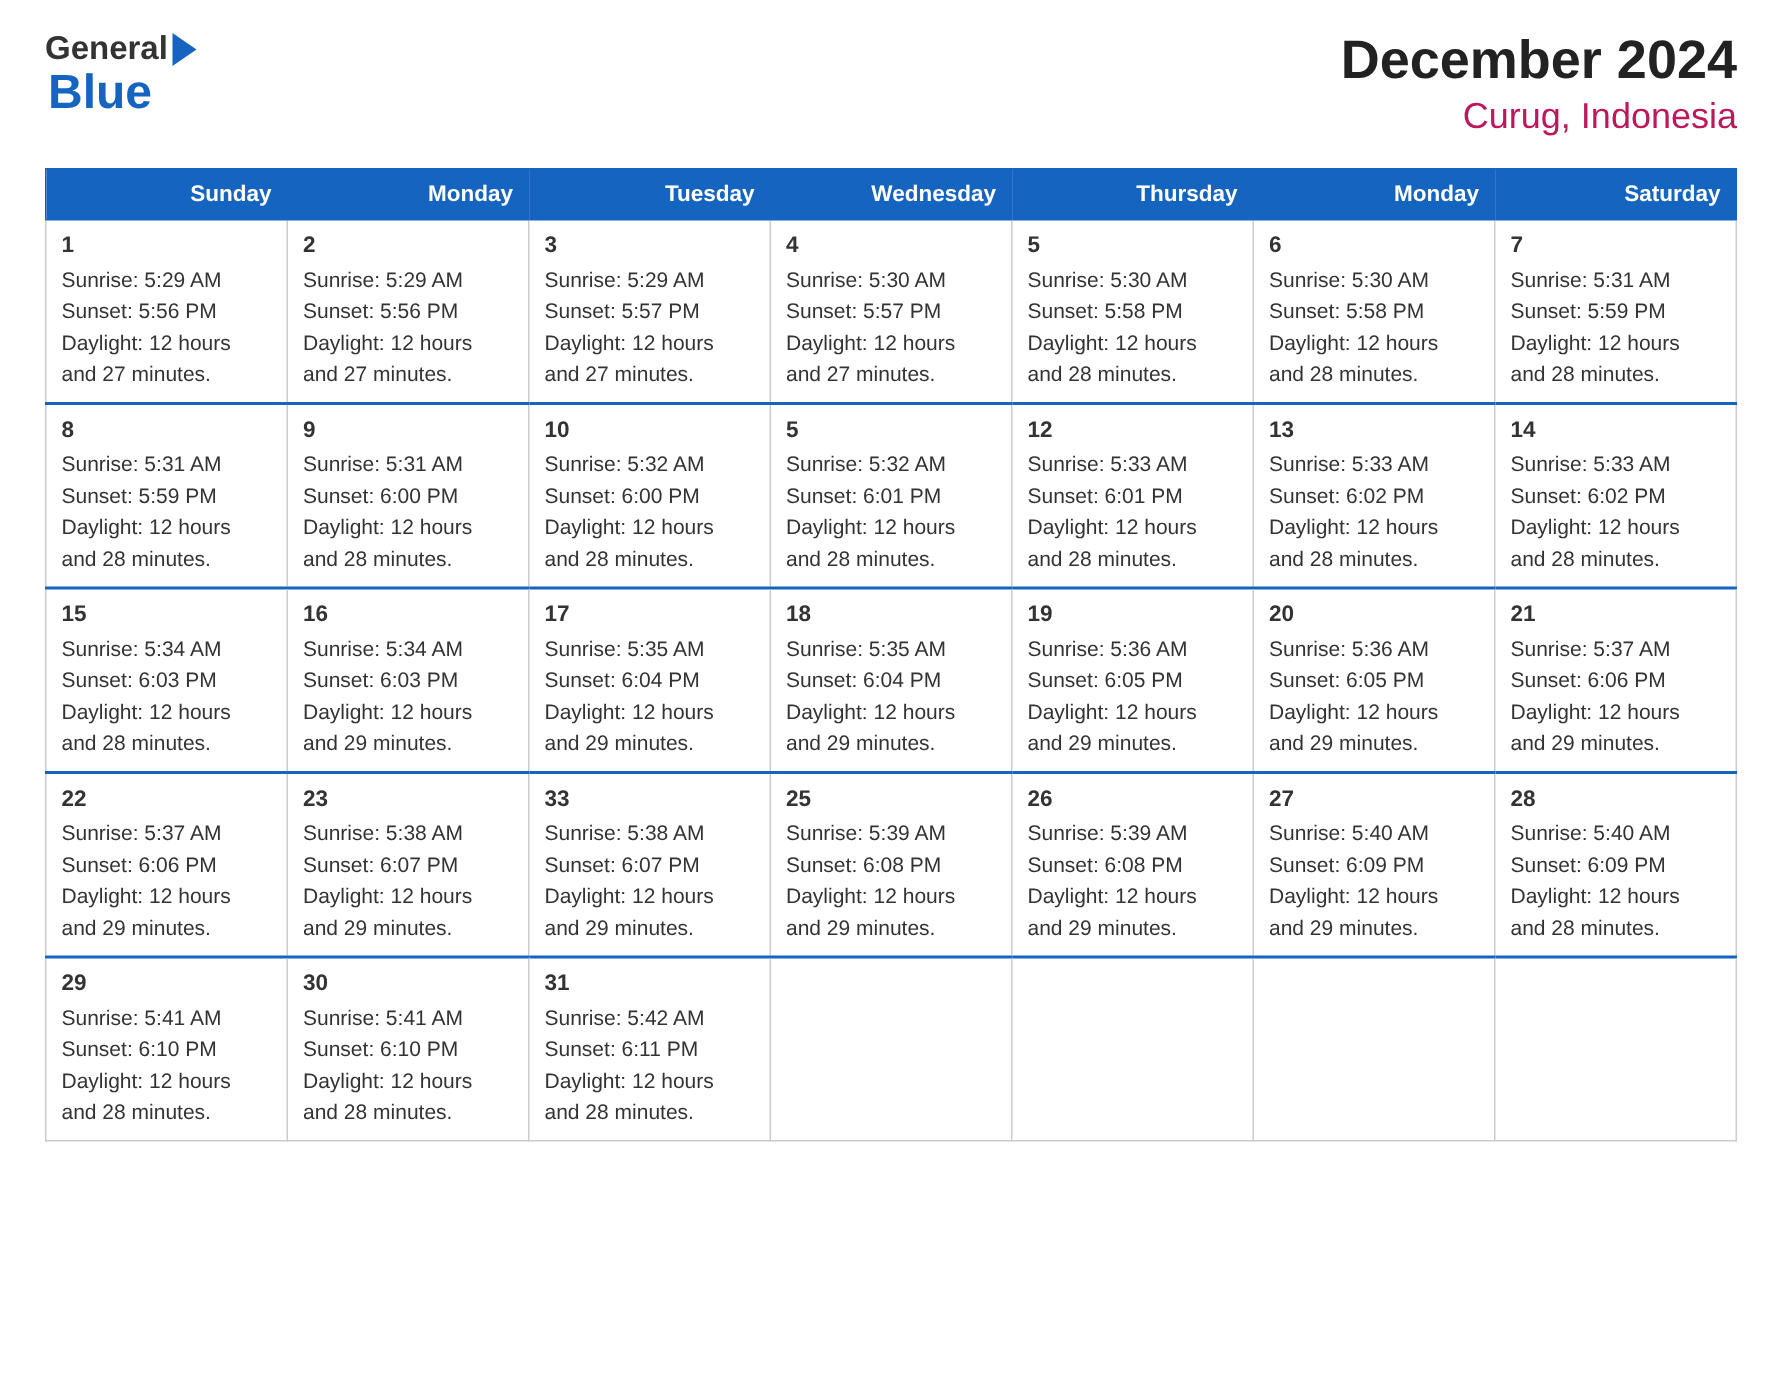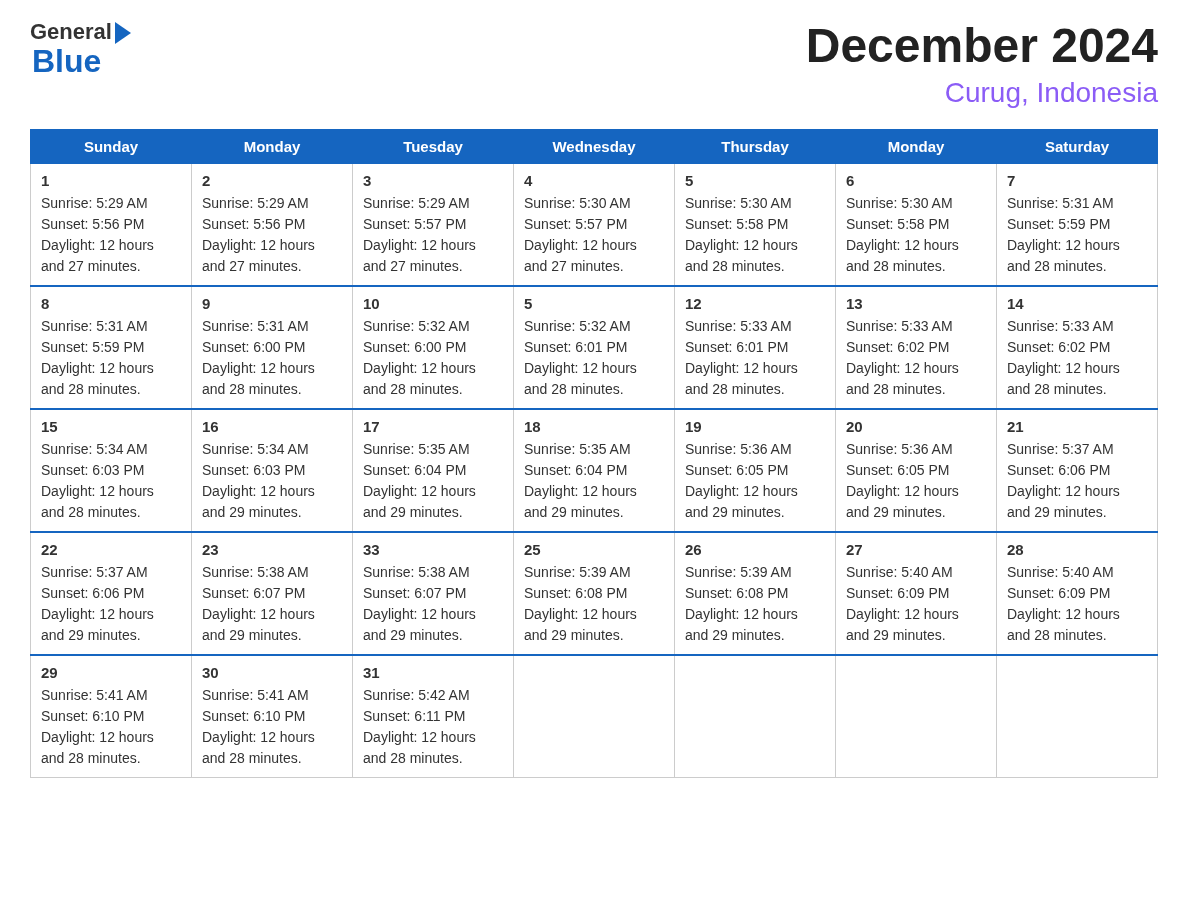--- a/index.html
+++ b/index.html
@@ -18,42 +18,42 @@
     }
     .logo {
       display: flex;
       align-items: center;
       gap: 0;
     }
     .title-section {
       text-align: right;
     }
     .month-title {
-      font-size: 48px;
+      font-size: 36px;
       font-weight: bold;
       color: #222;
       line-height: 1.1;
     }
     .location {
-      font-size: 28px;
-      color: #8b5cf6;
+      font-size: 24px;
+      color: #be185d;
       margin-top: 4px;
     }
     .calendar-table {
       width: 100%;
       border-collapse: collapse;
       border: 1px solid #aaa;
     }
     .calendar-table th {
       background-color: #1565c0;
       color: #fff;
       font-size: 15px;
       font-weight: bold;
       padding: 8px 10px;
-      text-align: center;
+      text-align: right;
       border: 1px solid #1565c0;
     }
     .calendar-table td {
       vertical-align: top;
       padding: 8px 10px;
       border: 1px solid #ccc;
       font-size: 12.5px;
       color: #333;
       width: 14.28%;
       min-height: 100px;

